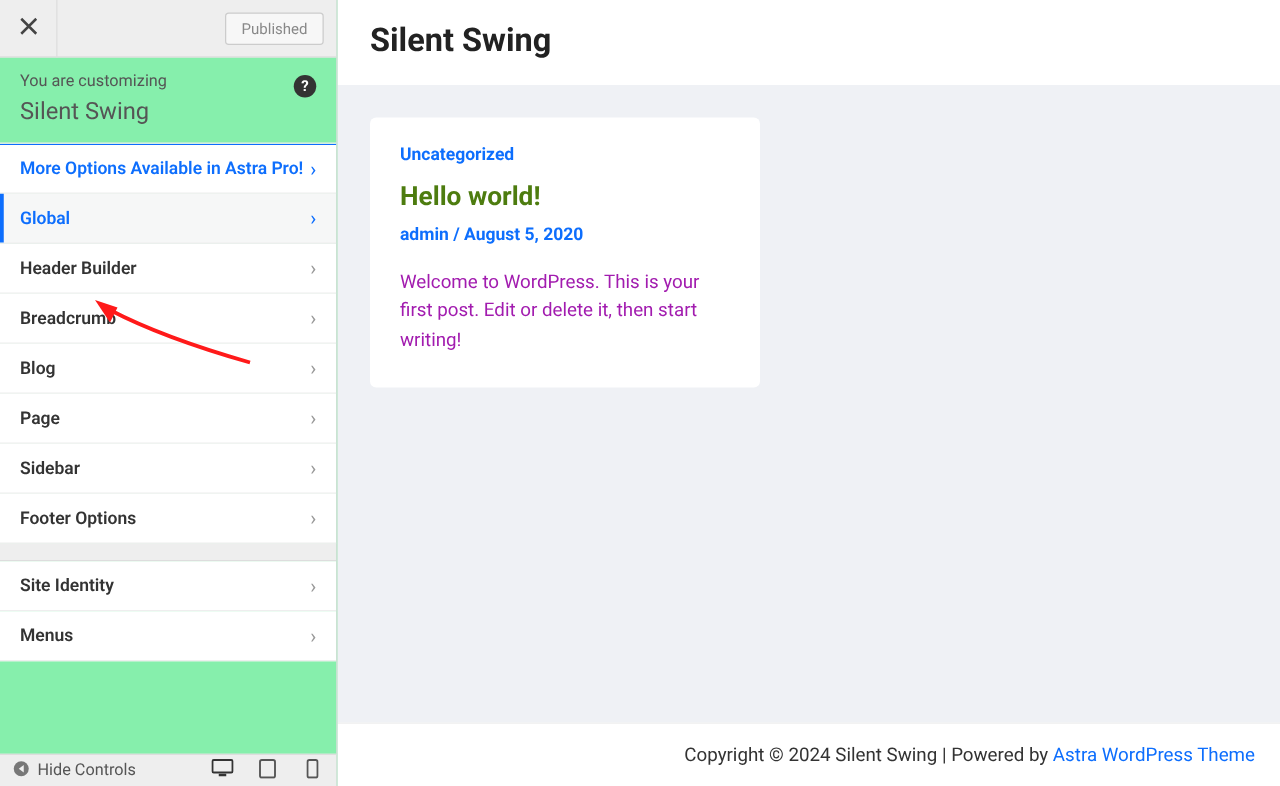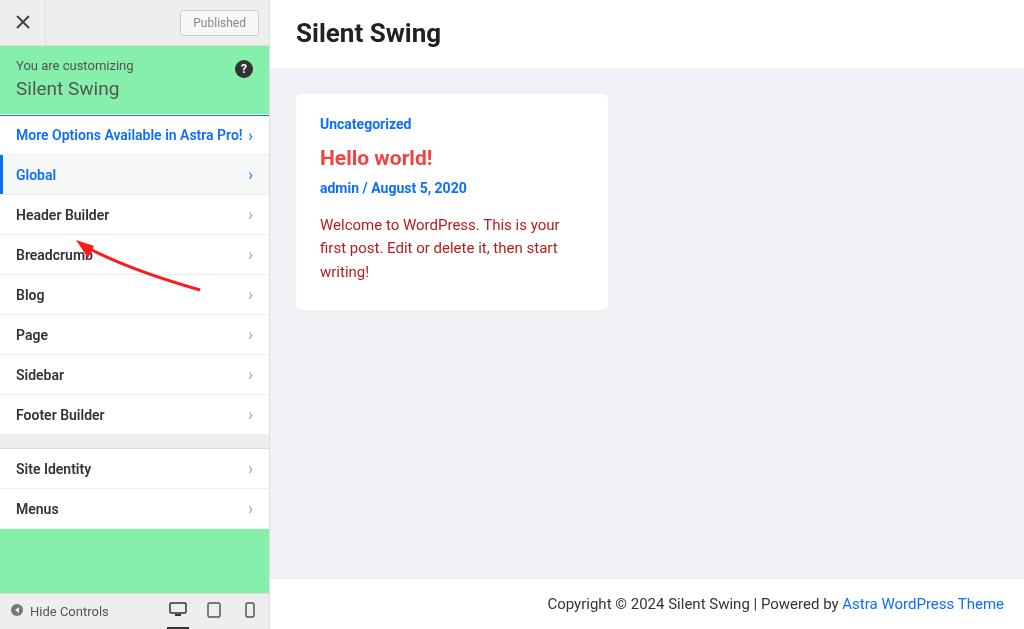--- a/index.html
+++ b/index.html
@@ -27,36 +27,36 @@
   .menu-item.promo .chev { color: #0d6efd; }
   .menu-item.active { color: #0d6efd; background: #f6f7f7; position: relative; }
   .menu-item.active::before { content:""; position:absolute; left:0; top:0; bottom:0; width:3px; background:#0d6efd; }
   .menu-item.active .chev { color: #0d6efd; }
   .menu-gap { height: 14px; background: #eee; border-bottom: 1px solid #ddd; }
 
   
   .arrow-overlay { position: absolute; left: 70px; top: 240px; pointer-events: none; }
 
   
-  .device-bar { height: 36px; border-top: 1px solid #ddd; background: #eee; display: flex; align-items: center; justify-content: space-between; padding: 0 10px; font-size: 13px; color: #555; }
+  .device-bar { height: 26px; border-top: 1px solid #ddd; background: #eee; display: flex; align-items: center; justify-content: space-between; padding: 0 10px; font-size: 13px; color: #555; }
   .hide-controls { display:flex; align-items:center; gap:6px; cursor:pointer; }
   .device-icons { display:flex; gap:18px; align-items:center; }
   .dev-icon { width:18px; height:18px; display:flex; align-items:center; justify-content:center; cursor:pointer; position:relative; }
   .dev-icon.active::after { content:""; position:absolute; bottom:-9px; left:-2px; right:-2px; height:3px; background:#333; }
 
   
   .preview { flex: 1; display: flex; flex-direction: column; background: #fff; }
   .preview-header { padding: 18px 26px 20px; }
   .preview-title { font-size: 26px; font-weight: 700; color: #222; }
   .preview-body { flex:1; background: #eff1f5; padding: 26px; }
   .post-card { width: 312px; background: #fff; border-radius: 5px; padding: 22px 24px 26px; }
   .post-cat { font-size: 14px; font-weight: 700; color: #0d6efd; }
-  .post-title { font-size: 21px; font-weight: 700; color: #ef4444; margin-top: 14px; }
+  .post-title { font-size: 21px; font-weight: 700; color: #4d7c0f; margin-top: 14px; }
   .post-meta { font-size: 14px; font-weight: 700; color: #0d6efd; margin-top: 10px; }
-  .post-excerpt { font-size: 15px; color: #b91c1c; margin-top: 18px; line-height: 1.55; }
+  .post-excerpt { font-size: 15px; color: #a21caf; margin-top: 18px; line-height: 1.55; }
   .preview-footer { padding: 16px 20px; font-size: 15px; color: #333; text-align: right; border-top: 1px solid #eee; }
   .preview-footer a { color: #0d6efd; text-decoration: none; }
 </style>
 </head>
 <body>
 
 <div class="sidebar">
 
   <div class="top-bar">
     <div class="close-btn">
@@ -101,21 +101,21 @@
     </div>
     <div class="menu-item">
       <span>Page</span>
       <span class="chev">›</span>
     </div>
     <div class="menu-item">
       <span>Sidebar</span>
       <span class="chev">›</span>
     </div>
     <div class="menu-item">
-      <span>Footer Builder</span>
+      <span>Footer Options</span>
       <span class="chev">›</span>
     </div>
 
     <div class="menu-gap"></div>
 
     <div class="menu-item">
       <span>Site Identity</span>
       <span class="chev">›</span>
     </div>
     <div class="menu-item">

